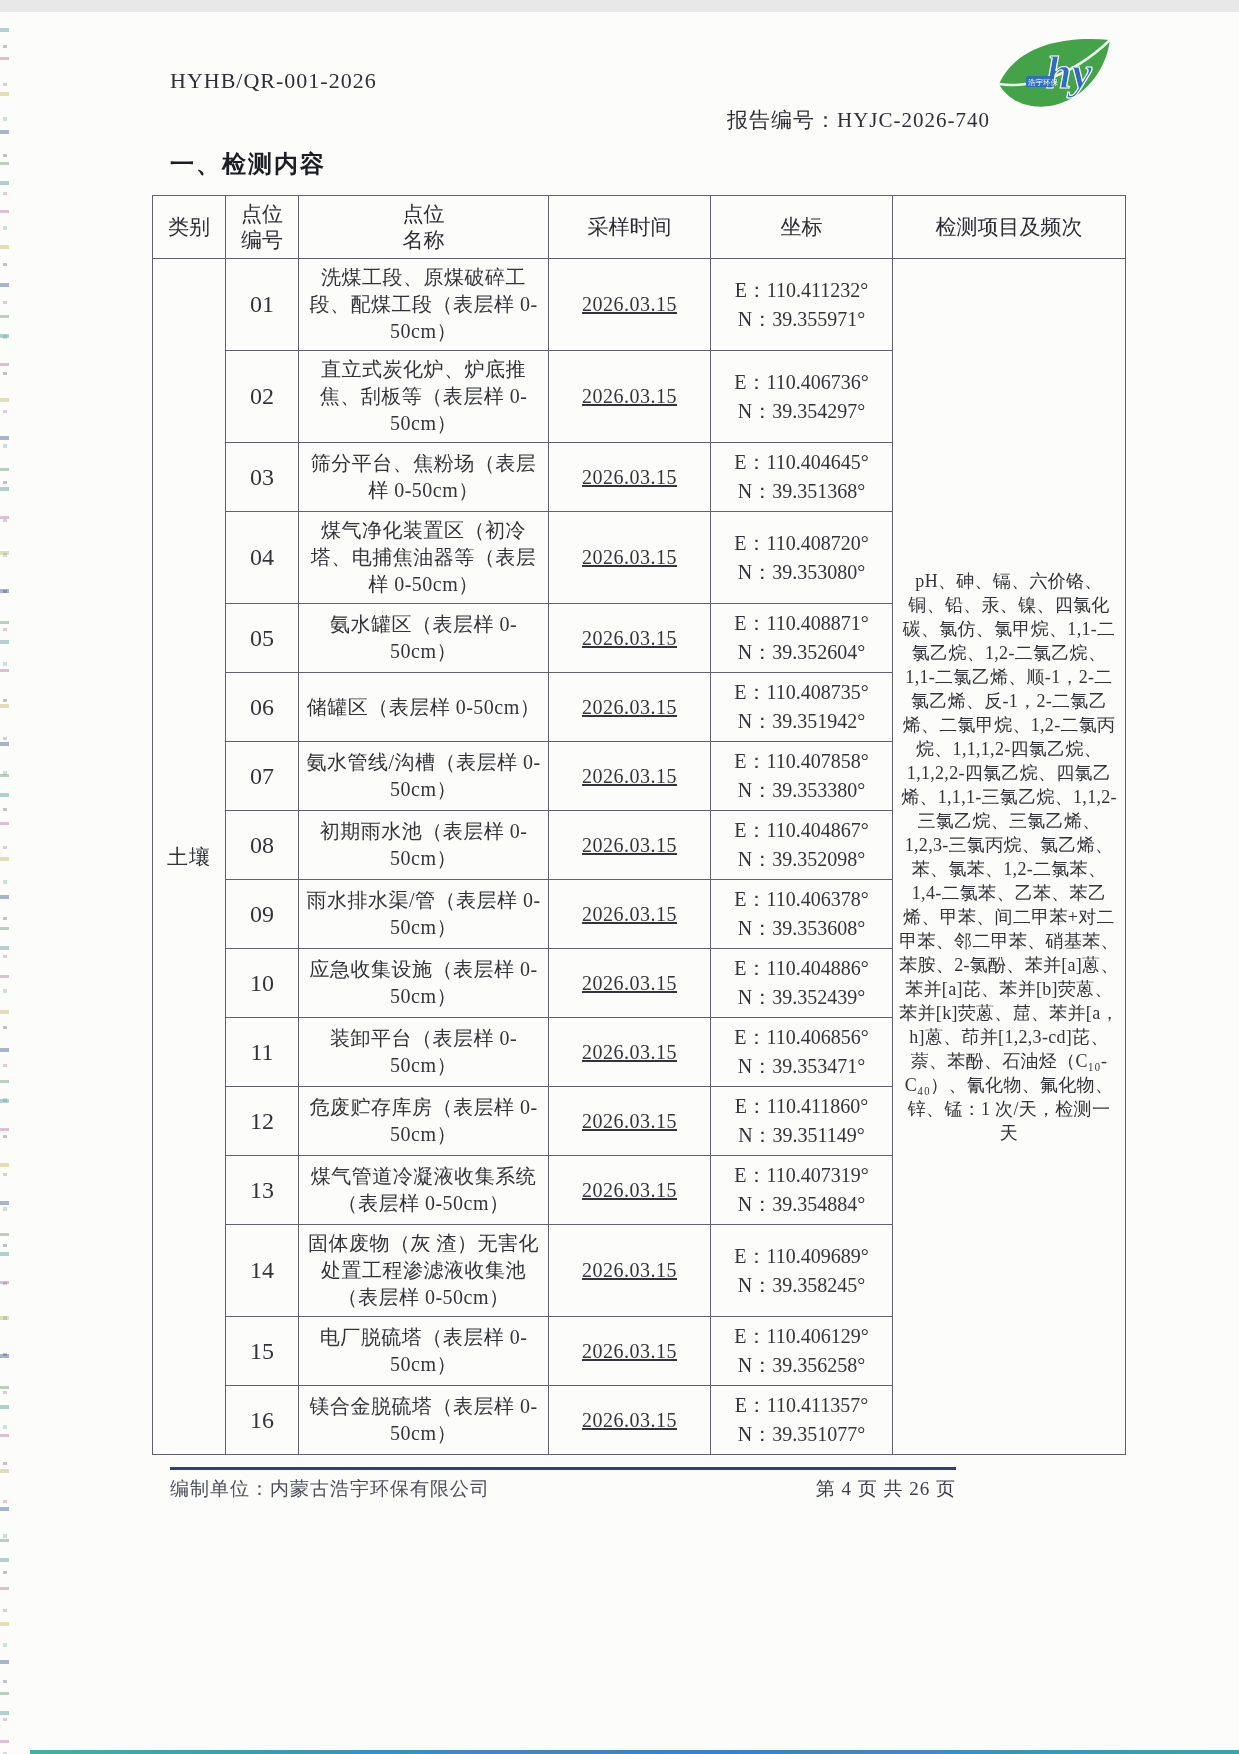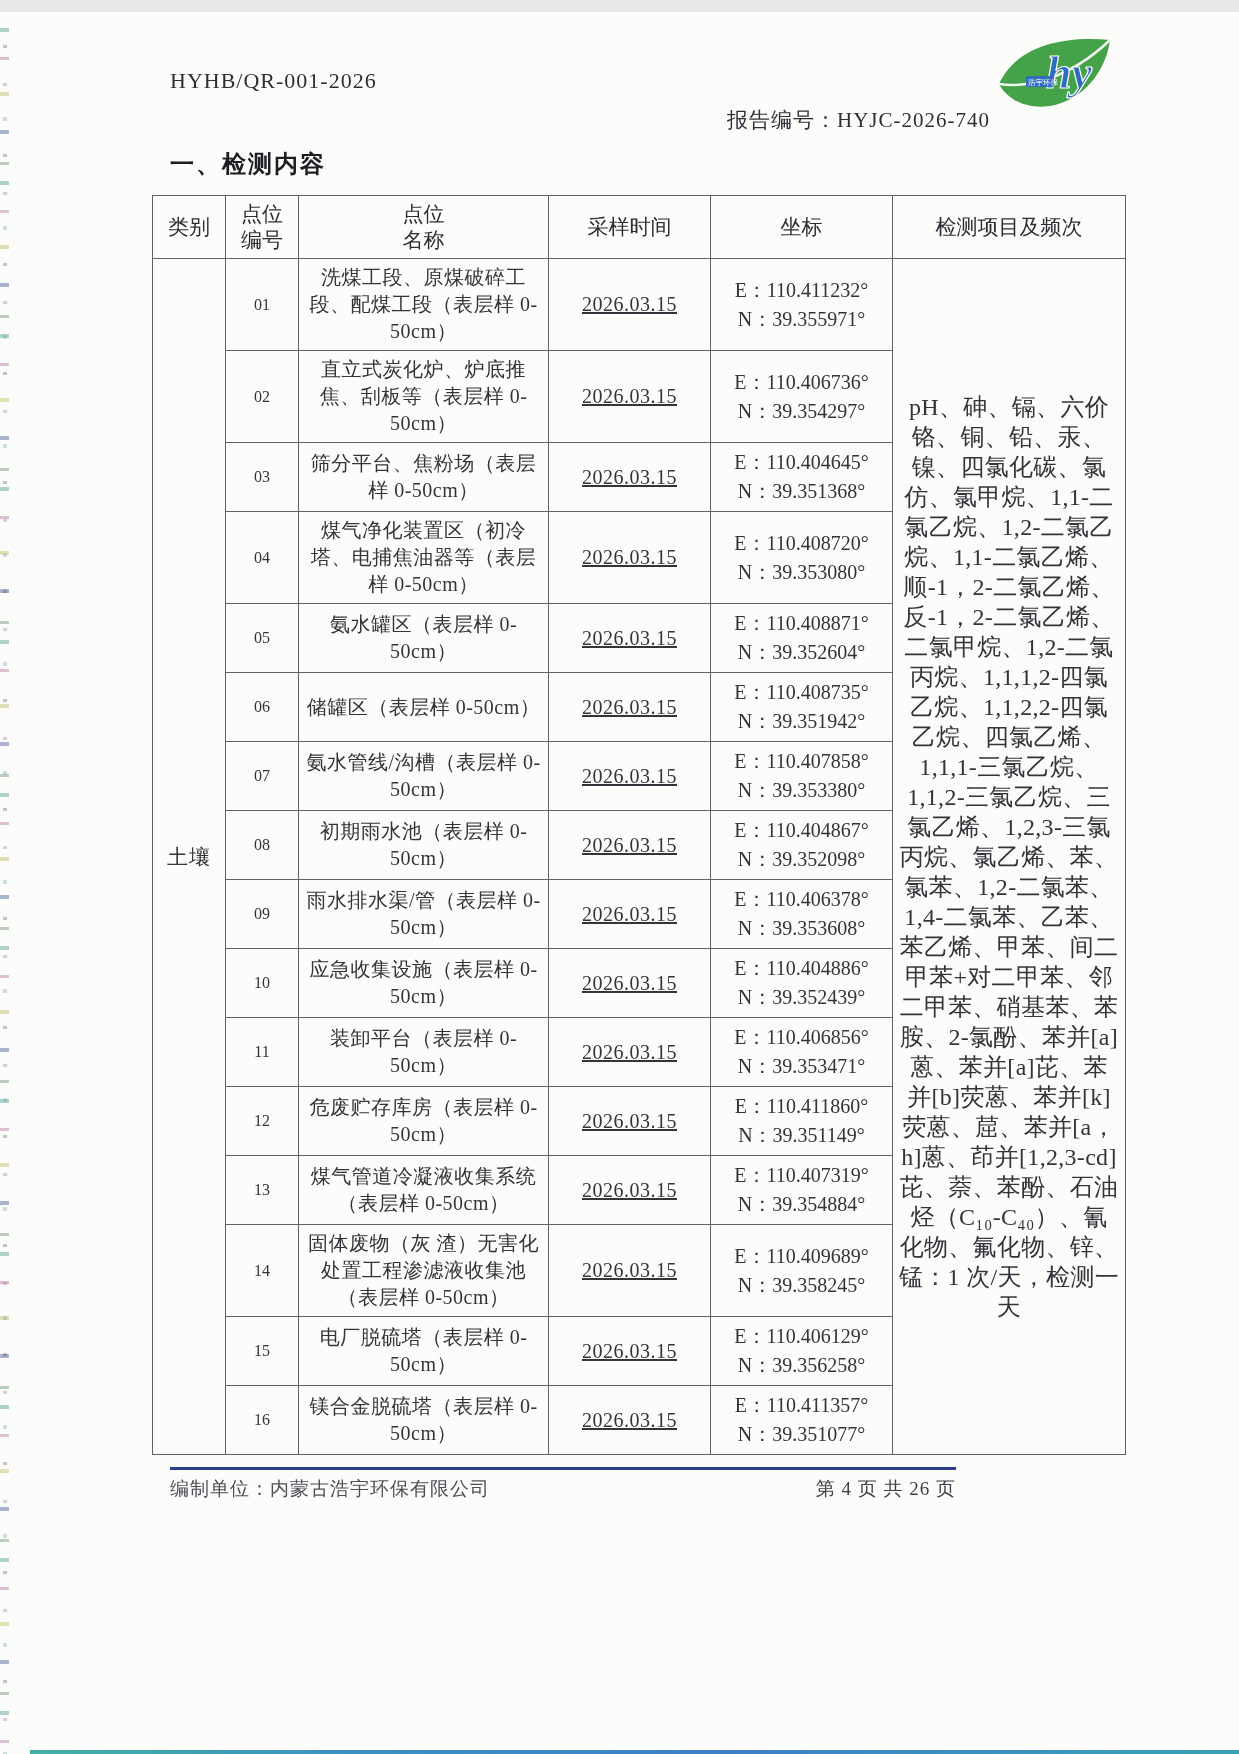--- a/index.html
+++ b/index.html
@@ -49,26 +49,26 @@
   table.report th,table.report td{
     border:1px solid #60616a;
     text-align:center;vertical-align:middle;
     font-weight:normal;
     padding:5px 6px;
   }
   table.report th{
     height:48px;font-size:21px;white-space:pre-line;line-height:26px;color:#2c2d34;
   }
   td.c-cat{font-size:21px;letter-spacing:1px;}
-  td.c-no{font-size:16px;}
+  td.c-no{font-size:24px;}
   td.c-name{font-size:20px;line-height:27px;letter-spacing:.5px;}
   td.c-date{font-size:20px;letter-spacing:.5px;text-decoration:underline;}
   td.c-coord{font-size:20px;line-height:29px;padding:8px 2px;}
   td.c-items{
-    font-size:24px;line-height:30px;letter-spacing:.3px;
+    font-size:18px;line-height:24px;letter-spacing:.3px;
     padding:10px 10px;text-align:center;
   }
   .footer-line{
     position:absolute;left:170px;top:1455px;width:786px;height:3px;
     background:#2d3f8c;
   }
   .footer-left{
     position:absolute;left:170px;top:1464px;
     font-size:19px;color:#4c4f58;letter-spacing:1px;text-align:right;
   }

